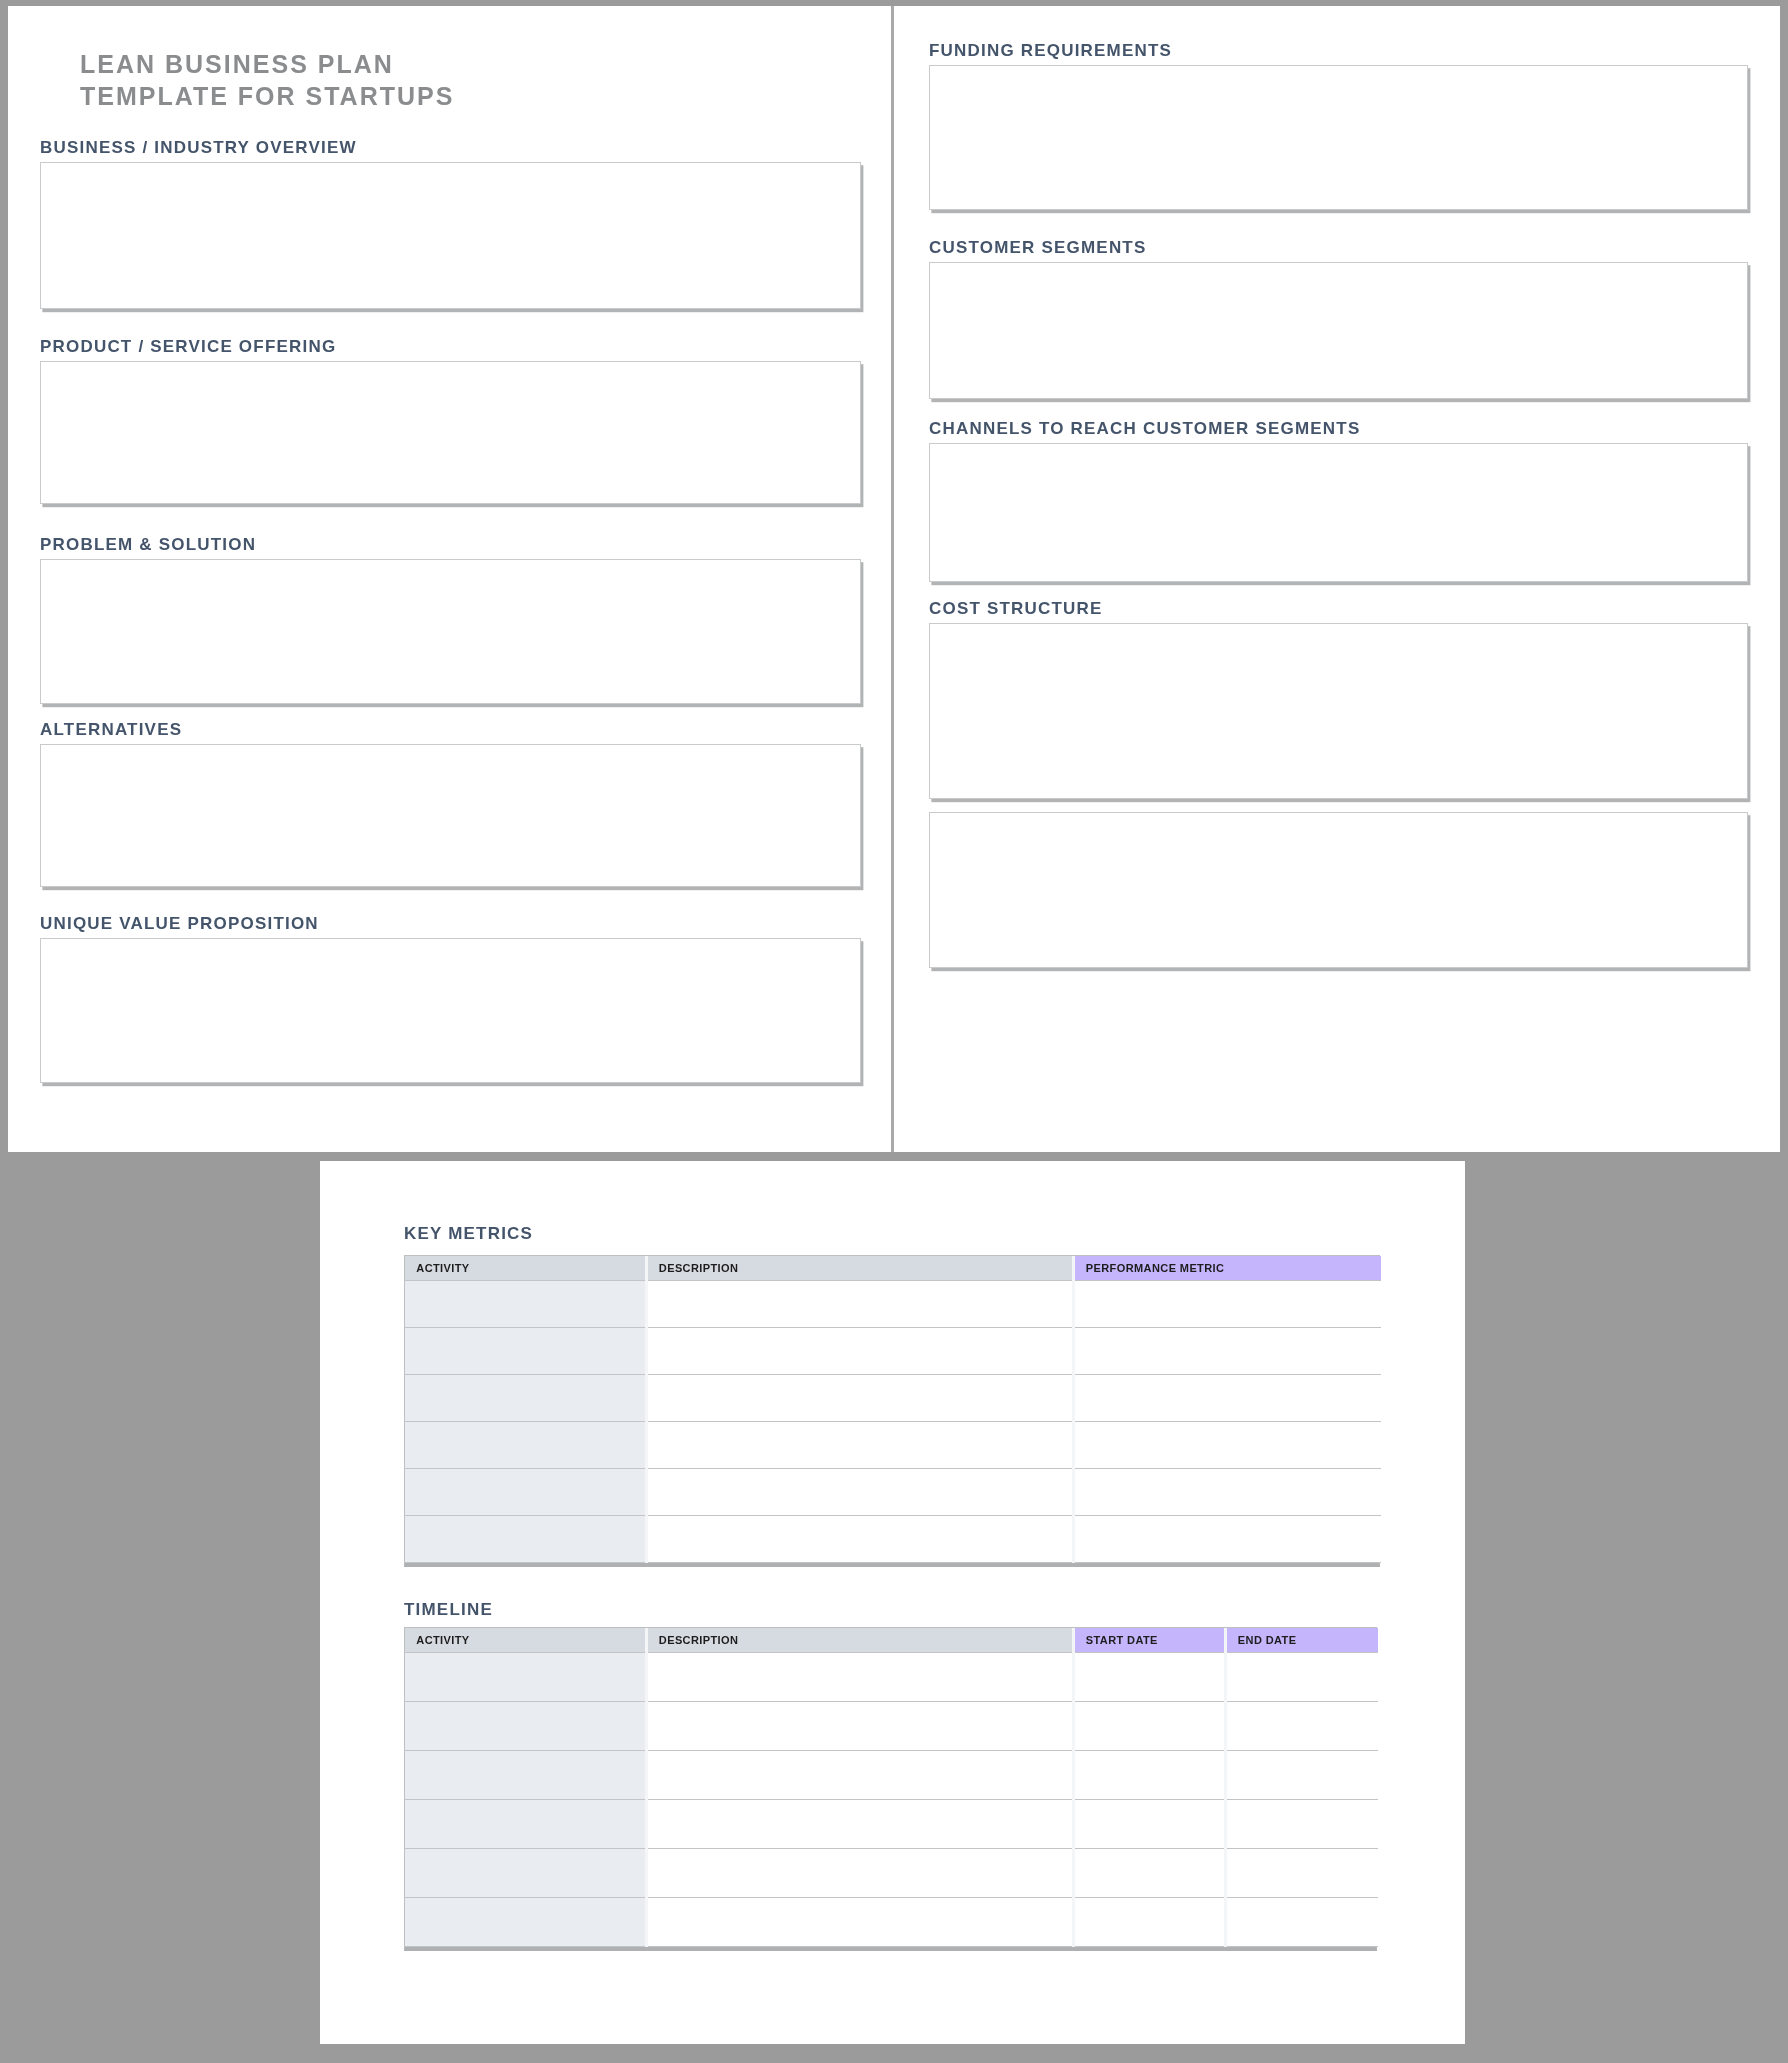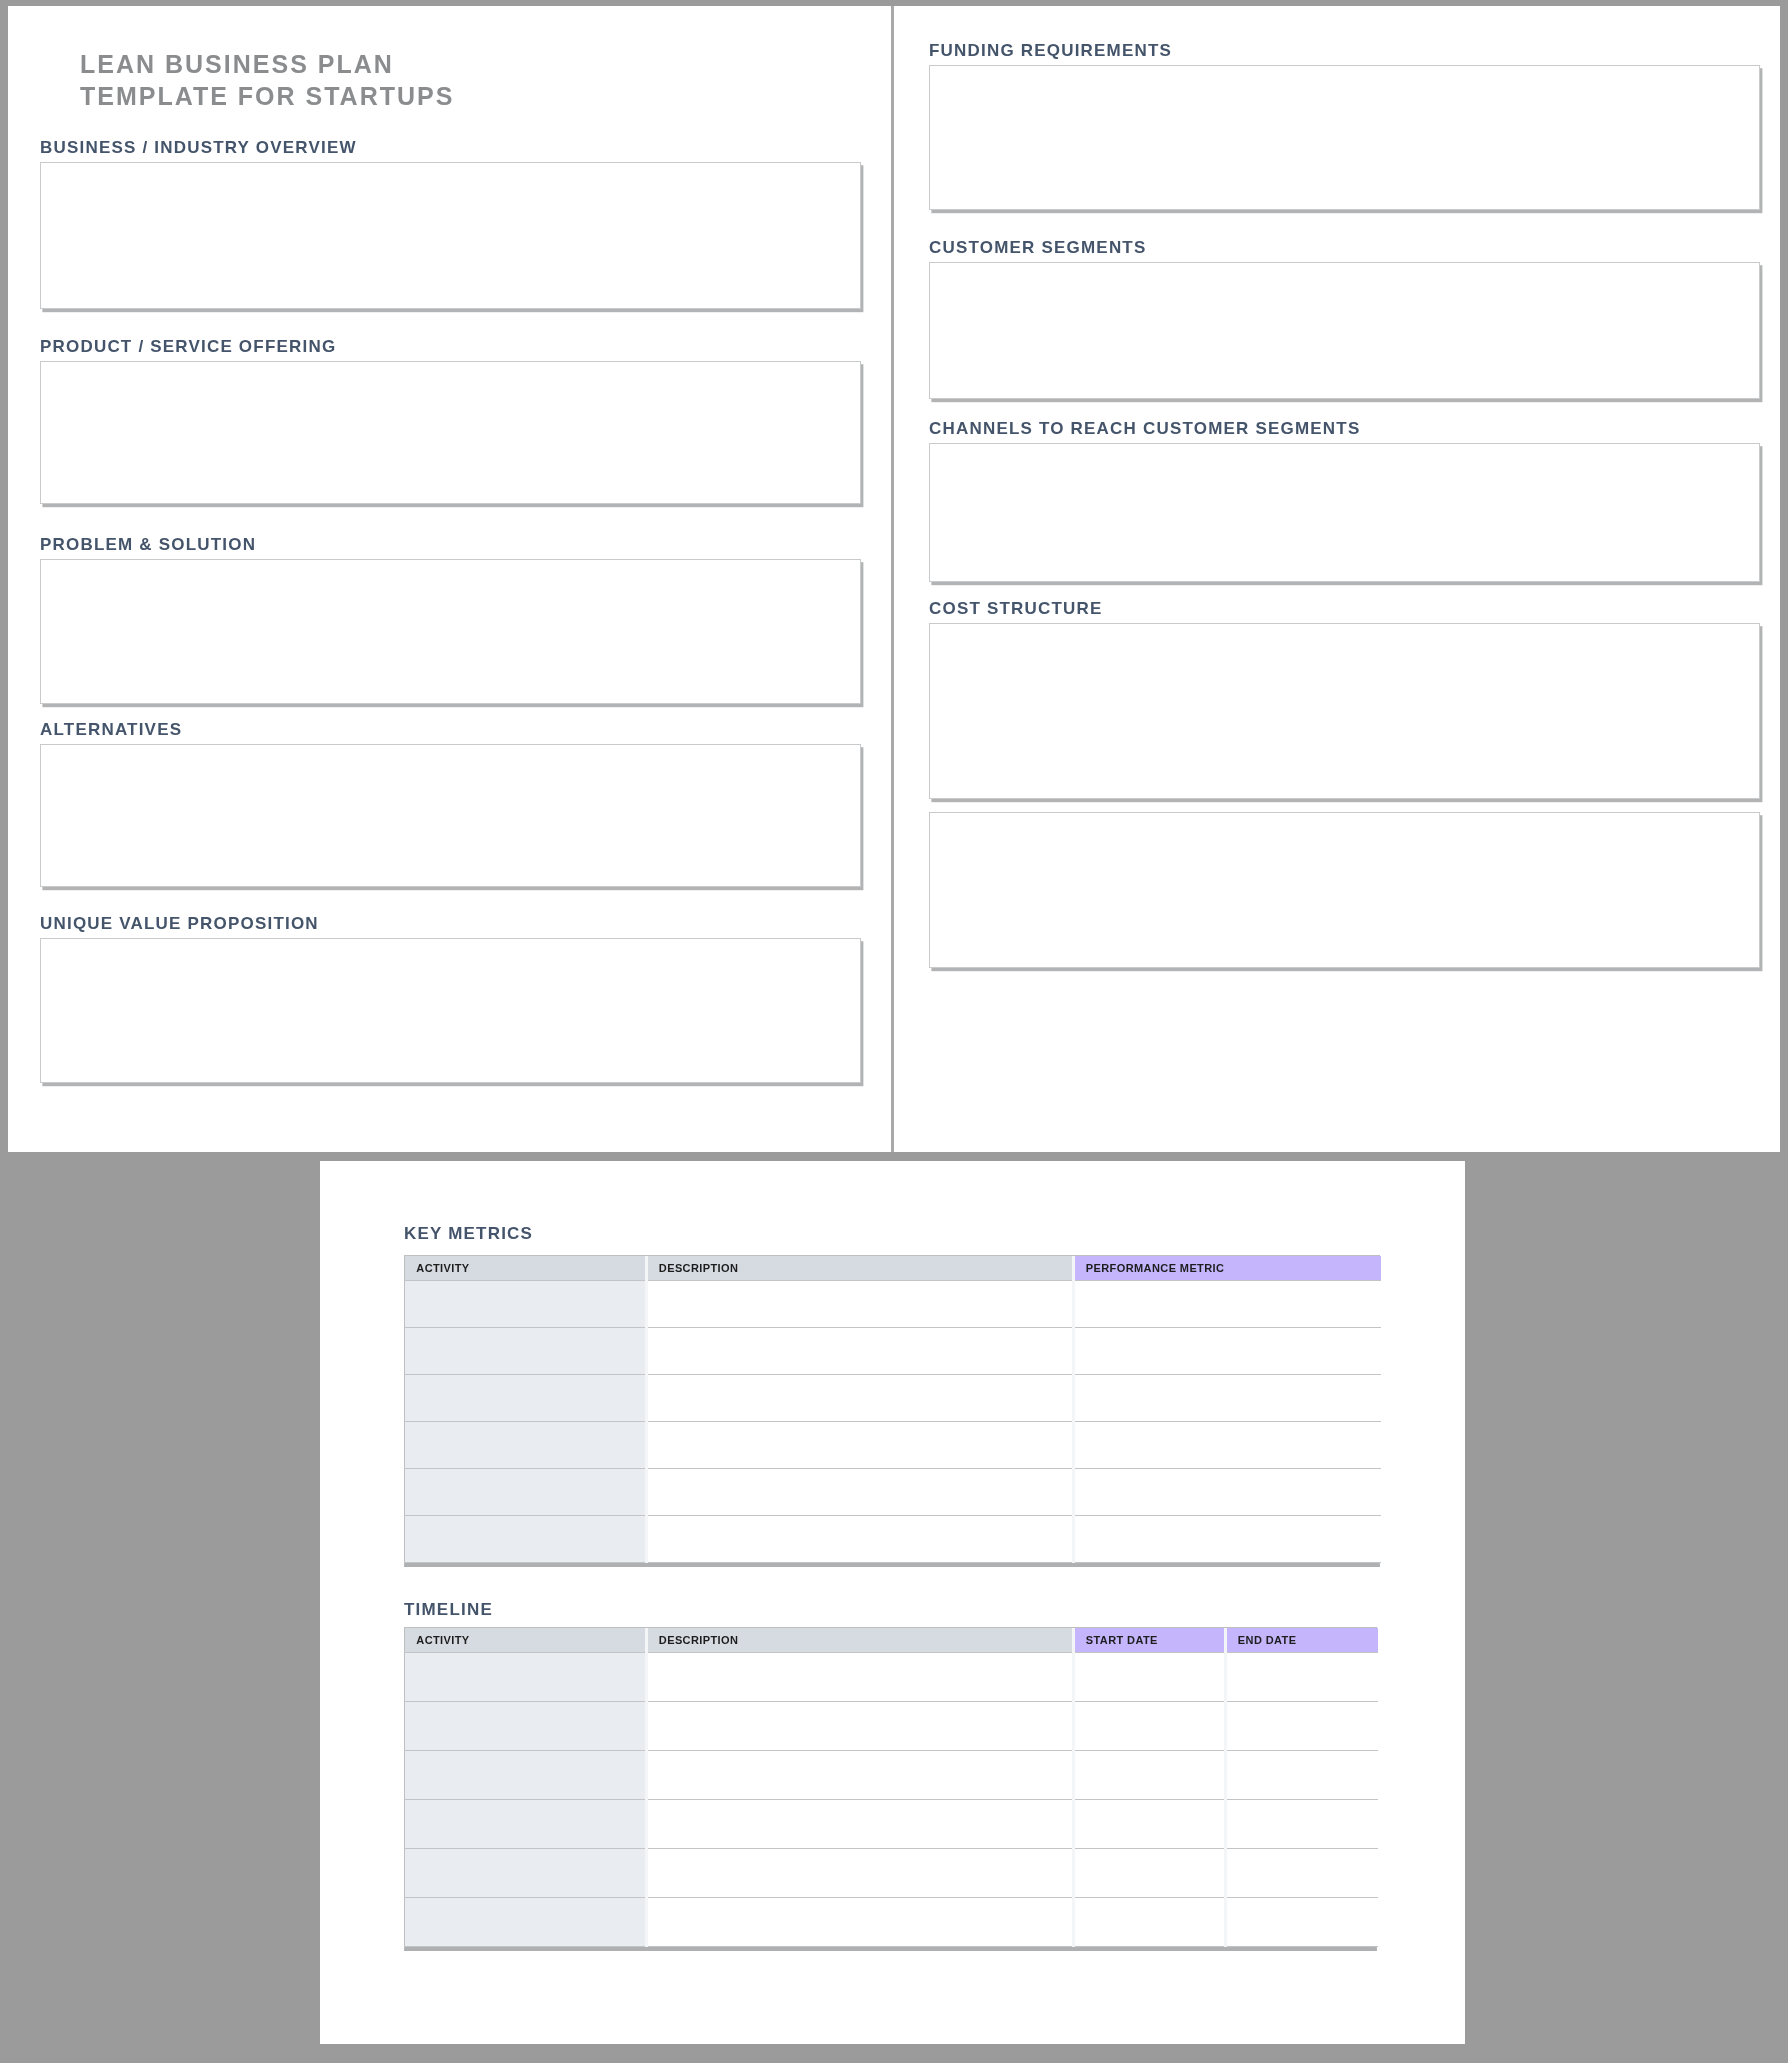--- a/index.html
+++ b/index.html
@@ -10,21 +10,21 @@
     font-family:"Liberation Sans", sans-serif;
     overflow:hidden;
   }
   .page{position:absolute;background:#ffffff;}
   #page1{left:8px;top:6.4px;width:1772px;height:1146px;}
   #page2{left:320px;top:1161px;width:1145px;height:883px;}
   .divider{position:absolute;left:883px;top:0;width:3.2px;height:100%;background:#a9a9a9;}
 
   .col{position:absolute;top:0;height:100%;}
   .col-left{left:32px;width:821px;}
-  .col-right{left:921px;width:819px;padding-left:12px;}
+  .col-right{left:921px;width:819px;}
 
   .doc-title{
     position:absolute;left:0;top:42px;
     font-size:25px;font-weight:bold;color:#8a8c8e;
     letter-spacing:2px;line-height:32px;white-space:pre-line;margin-left:40px;
   }
   .sec{position:absolute;left:0;width:100%;}
   .sec-label,.tbl-title{
     font-size:17px;font-weight:bold;color:#44546a;
     letter-spacing:1.2px;line-height:19.3px;

